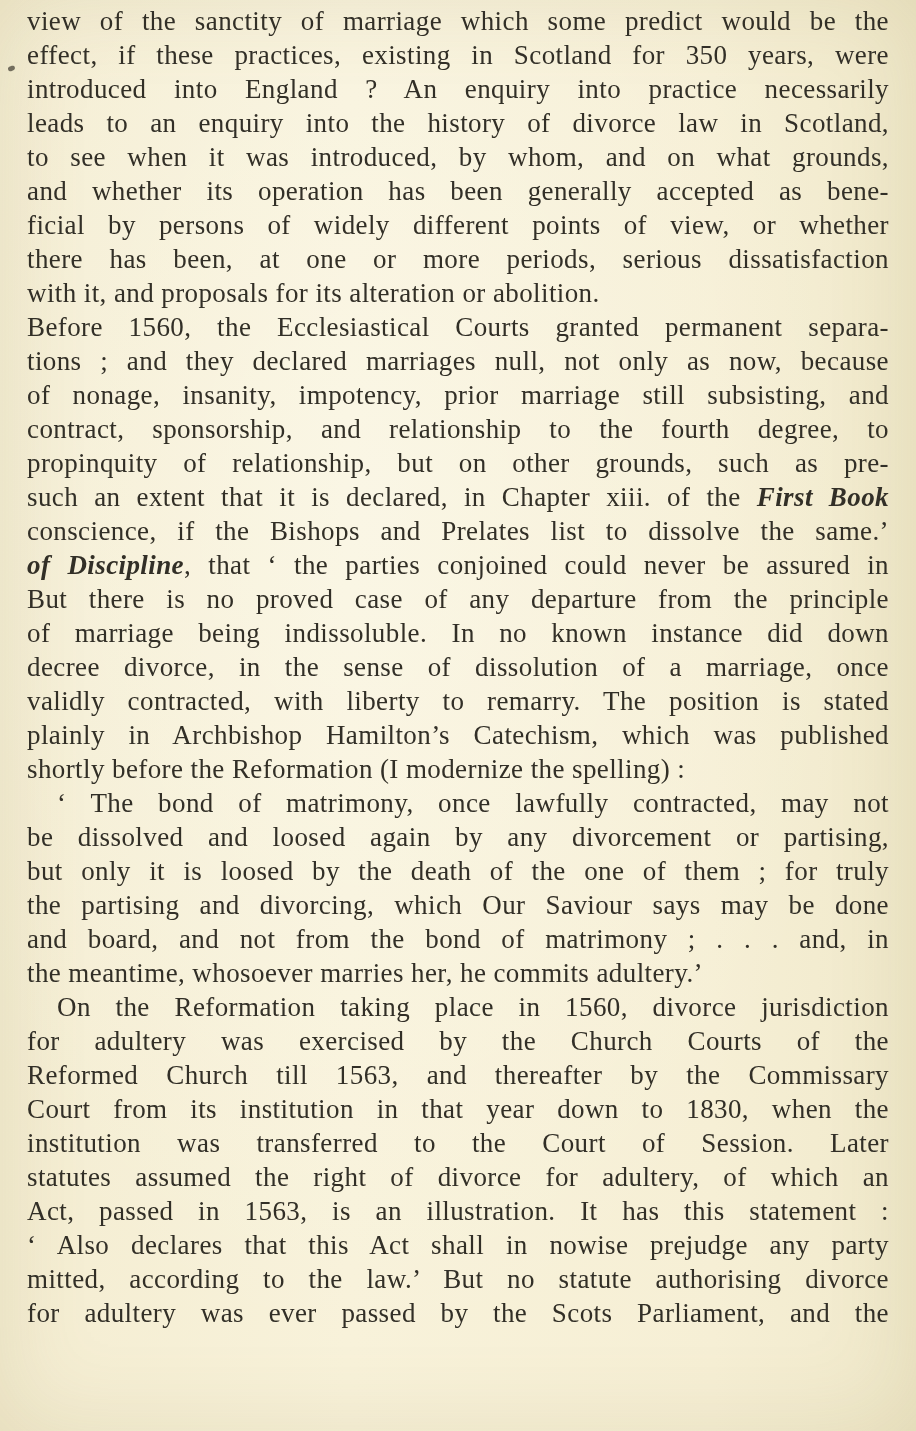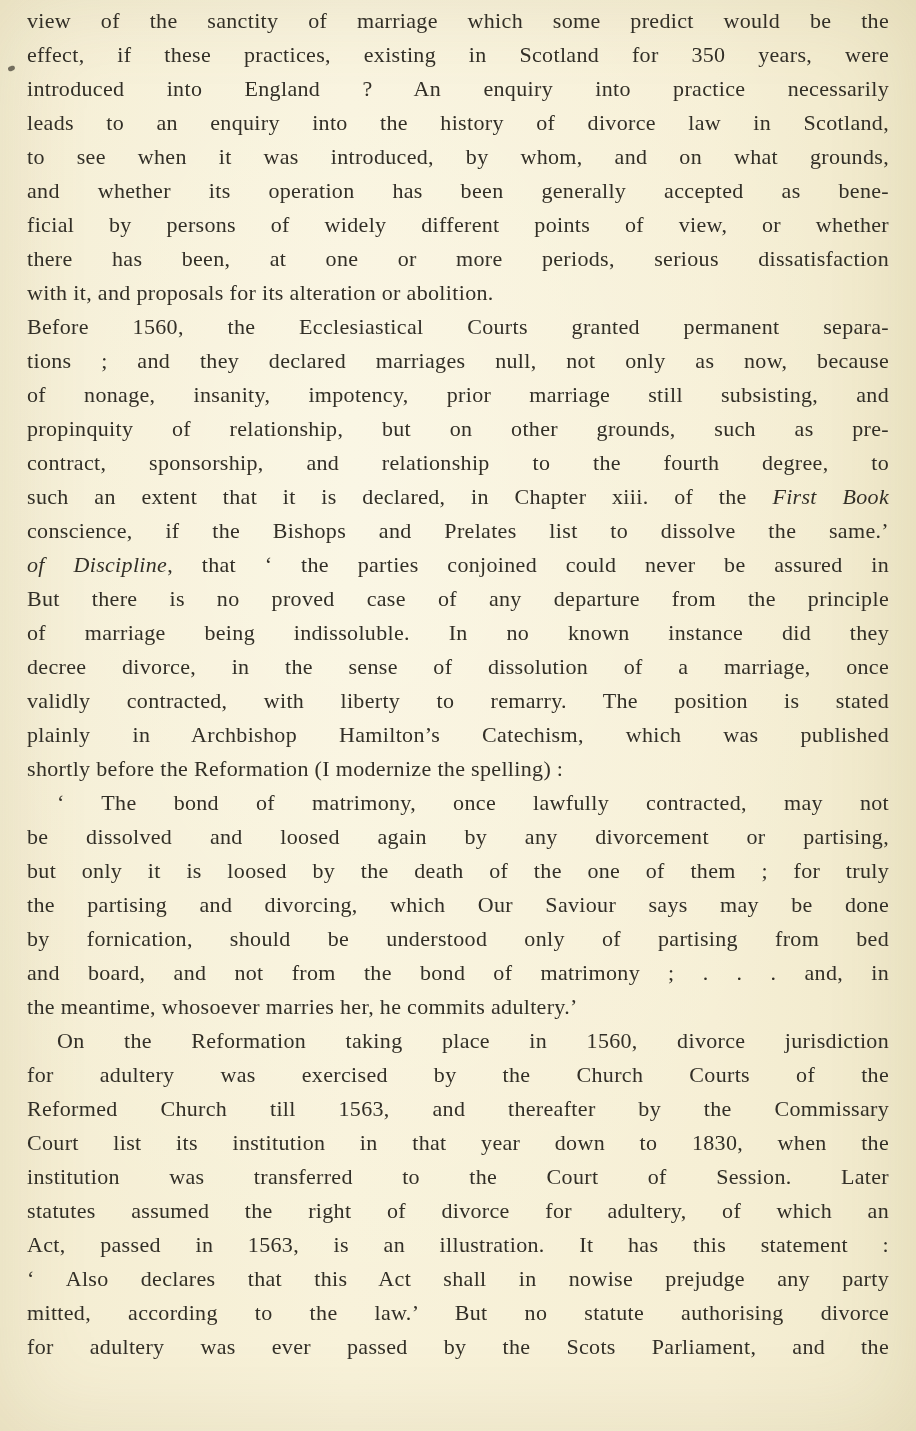--- a/index.html
+++ b/index.html
@@ -22,37 +22,38 @@
     position: absolute;
     inset: 0;
     pointer-events: none;
     box-shadow: inset 0 0 90px rgba(150, 130, 70, 0.16);
   }
   .page-text {
     position: relative;
     padding: 4px 27px 0 27px;
   }
   .line {
-    font-size: 22px;
+    font-size: 27px;
     line-height: 34px;
     letter-spacing: 0.015em;
     white-space: nowrap;
     text-align: justify;
     text-align-last: left;
   }
   .line.justify {
     white-space: normal;
     text-align: justify;
     text-align-last: justify;
   }
   .line.indent {
     text-indent: 30px;
   }
   .italic {
     font-style: italic;
+    font-weight: bold;
   }
   .speck {
     position: absolute;
     left: 8px;
     top: 66px;
     width: 7px;
     height: 5px;
     border-radius: 50% 40% 60% 50%;
     background: #4a463a;
     opacity: 0.75;
@@ -70,41 +71,40 @@
     <div class="line justify"><span>introduced into England ? An enquiry into practice necessarily</span></div>
     <div class="line justify"><span>leads to an enquiry into the history of divorce law in Scotland,</span></div>
     <div class="line justify"><span>to see when it was introduced, by whom, and on what grounds,</span></div>
     <div class="line justify"><span>and whether its operation has been generally accepted as bene-</span></div>
     <div class="line justify"><span>ficial by persons of widely different points of view, or whether</span></div>
     <div class="line justify"><span>there has been, at one or more periods, serious dissatisfaction</span></div>
     <div class="line"><span>with it, and proposals for its alteration or abolition.</span></div>
     <div class="line justify"><span>Before 1560, the Ecclesiastical Courts granted permanent separa-</span></div>
     <div class="line justify"><span>tions ; and they declared marriages null, not only as now, because</span></div>
     <div class="line justify"><span>of nonage, insanity, impotency, prior marriage still subsisting, and</span></div>
+    <div class="line justify"><span>contract, sponsorship, and relationship to the fourth degree, to</span></div>
     <div class="line justify"><span>propinquity of relationship, but on other grounds, such as pre-</span></div>
-    <div class="line justify"><span>contract, sponsorship, and relationship to the fourth degree, to</span></div>
     <div class="line justify"><span>such an extent that it is declared, in Chapter xiii. of the </span><span class="italic">First Book</span></div>
     <div class="line justify"><span>conscience, if the Bishops and Prelates list to dissolve the same.’</span></div>
     <div class="line justify"><span class="italic">of Discipline</span><span>, that ‘ the parties conjoined could never be assured in</span></div>
     <div class="line justify"><span>But there is no proved case of any departure from the principle</span></div>
-    <div class="line justify"><span>of marriage being indissoluble. In no known instance did they</span></div>
+    <div class="line justify"><span>of marriage being indissoluble. In no known instance did down</span></div>
     <div class="line justify"><span>decree divorce, in the sense of dissolution of a marriage, once</span></div>
     <div class="line justify"><span>validly contracted, with liberty to remarry. The position is stated</span></div>
     <div class="line justify"><span>plainly in Archbishop Hamilton’s Catechism, which was published</span></div>
     <div class="line"><span>shortly before the Reformation (I modernize the spelling) :</span></div>
     <div class="line justify indent"><span>‘ The bond of matrimony, once lawfully contracted, may not</span></div>
     <div class="line justify"><span>be dissolved and loosed again by any divorcement or partising,</span></div>
     <div class="line justify"><span>but only it is loosed by the death of the one of them ; for truly</span></div>
     <div class="line justify"><span>the partising and divorcing, which Our Saviour says may be done</span></div>
-    <div class="line justify"><span>by fornication, should be understood only of partising from bed</span></div>
     <div class="line justify"><span>and board, and not from the bond of matrimony ; . . . and, in</span></div>
     <div class="line"><span>the meantime, whosoever marries her, he commits adultery.’</span></div>
     <div class="line justify indent"><span>On the Reformation taking place in 1560, divorce jurisdiction</span></div>
     <div class="line justify"><span>for adultery was exercised by the Church Courts of the</span></div>
     <div class="line justify"><span>Reformed Church till 1563, and thereafter by the Commissary</span></div>
-    <div class="line justify"><span>Court list its institution in that year down to 1830, when the</span></div>
+    <div class="line justify"><span>Court from its institution in that year down to 1830, when the</span></div>
     <div class="line justify"><span>institution was transferred to the Court of Session. Later</span></div>
     <div class="line justify"><span>statutes assumed the right of divorce for adultery, of which an</span></div>
     <div class="line justify"><span>Act, passed in 1563, is an illustration. It has this statement :</span></div>
     <div class="line justify"><span>‘ Also declares that this Act shall in nowise prejudge any party</span></div>
     <div class="line justify"><span>mitted, according to the law.’ But no statute authorising divorce</span></div>
     <div class="line justify"><span>for adultery was ever passed by the Scots Parliament, and the</span></div>
   </div>
 
 </body></html>

